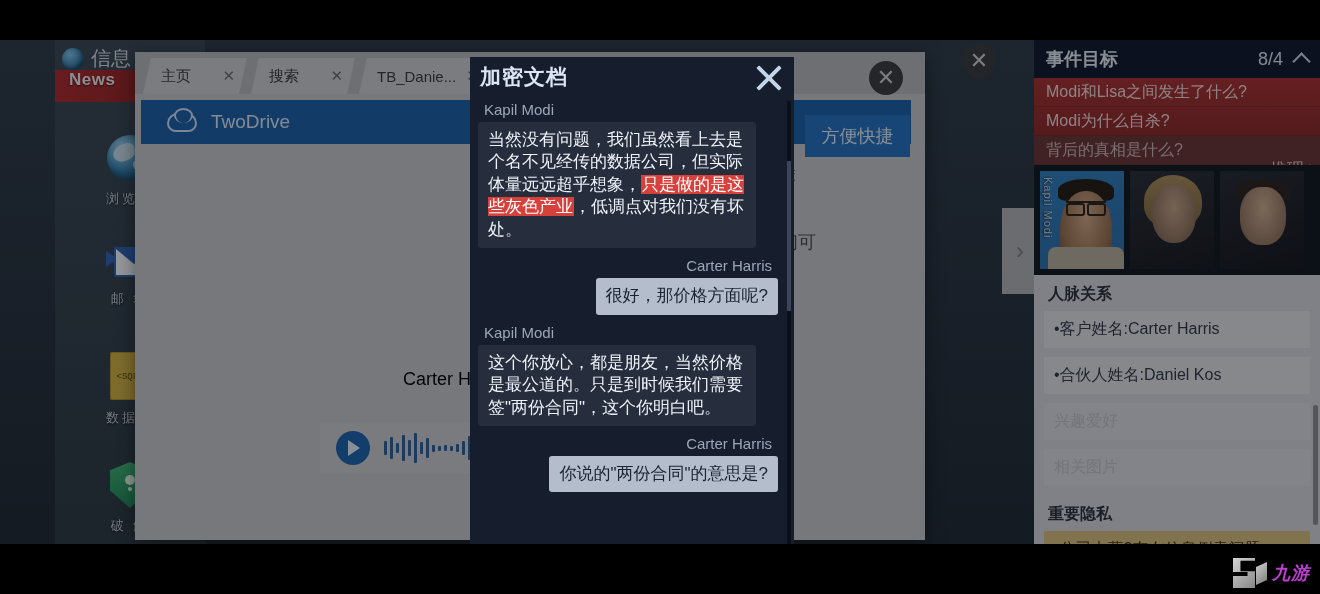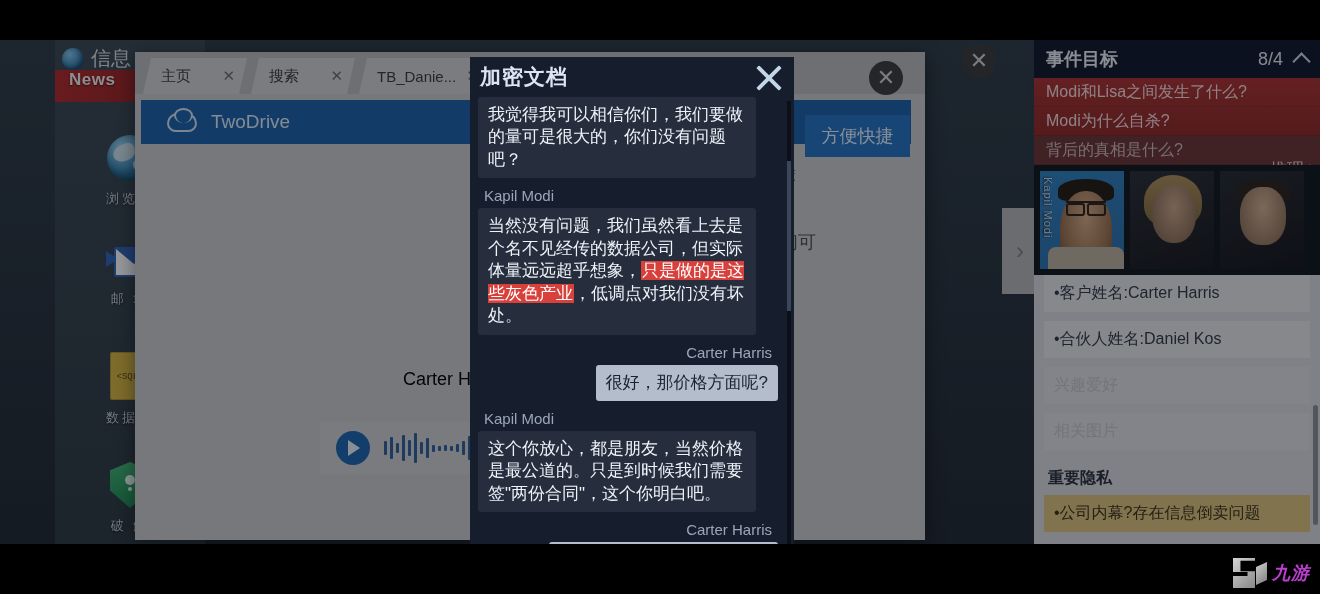--- a/index.html
+++ b/index.html
@@ -641,43 +641,41 @@
         <span class="hair"></span>
           <span class="face"></span>
       </div>
       <div class="port p3">
         <span class="hair"></span>
           <span class="face"></span>
       </div>
     </div>
 
     <div class="info-scroll">
+      <div class="sec-title">人脉关系</div>
       <div class="info-row">•客户姓名:Carter Harris</div>
       <div class="info-row">•合伙人姓名:Daniel Kos</div>
       <div class="info-row ghost">兴趣爱好</div>
       <div class="info-row ghost">相关图片</div>
       <div class="sec-title">重要隐私</div>
       <div class="info-row hl">•公司内幕?存在信息倒卖问题</div>
       <div class="rp-scrollbar"></div>
     </div>
   </div>
 
   <div class="dimmer"></div>
 
   <div class="dialog">
     <div class="dlg-head">
       <span class="dlg-title">加密文档</span>
       <span class="dlg-close"></span>
     </div>
 
     <div class="chat">
 
-      <div class="msg">
-        <div class="bubble them">我觉得我可以相信你们，我们要做的量可是很大的，你们没有问题吧？</div>
-      </div>
 
       <div class="msg">
         <div class="sender">Kapil Modi</div>
         <div class="bubble them"><span>当然没有问题，我们虽然看上去是个名不见经传的数据公司，但实际体量远远超乎想象，</span><span class="hl-red">只是做的是这些灰色产业</span><span>，低调点对我们没有坏处。</span></div>
       </div>
 
       <div class="msg">
         <div class="sender right">Carter Harris</div>
         <div class="row-me">
           <div class="bubble me">很好，那价格方面呢?</div>

